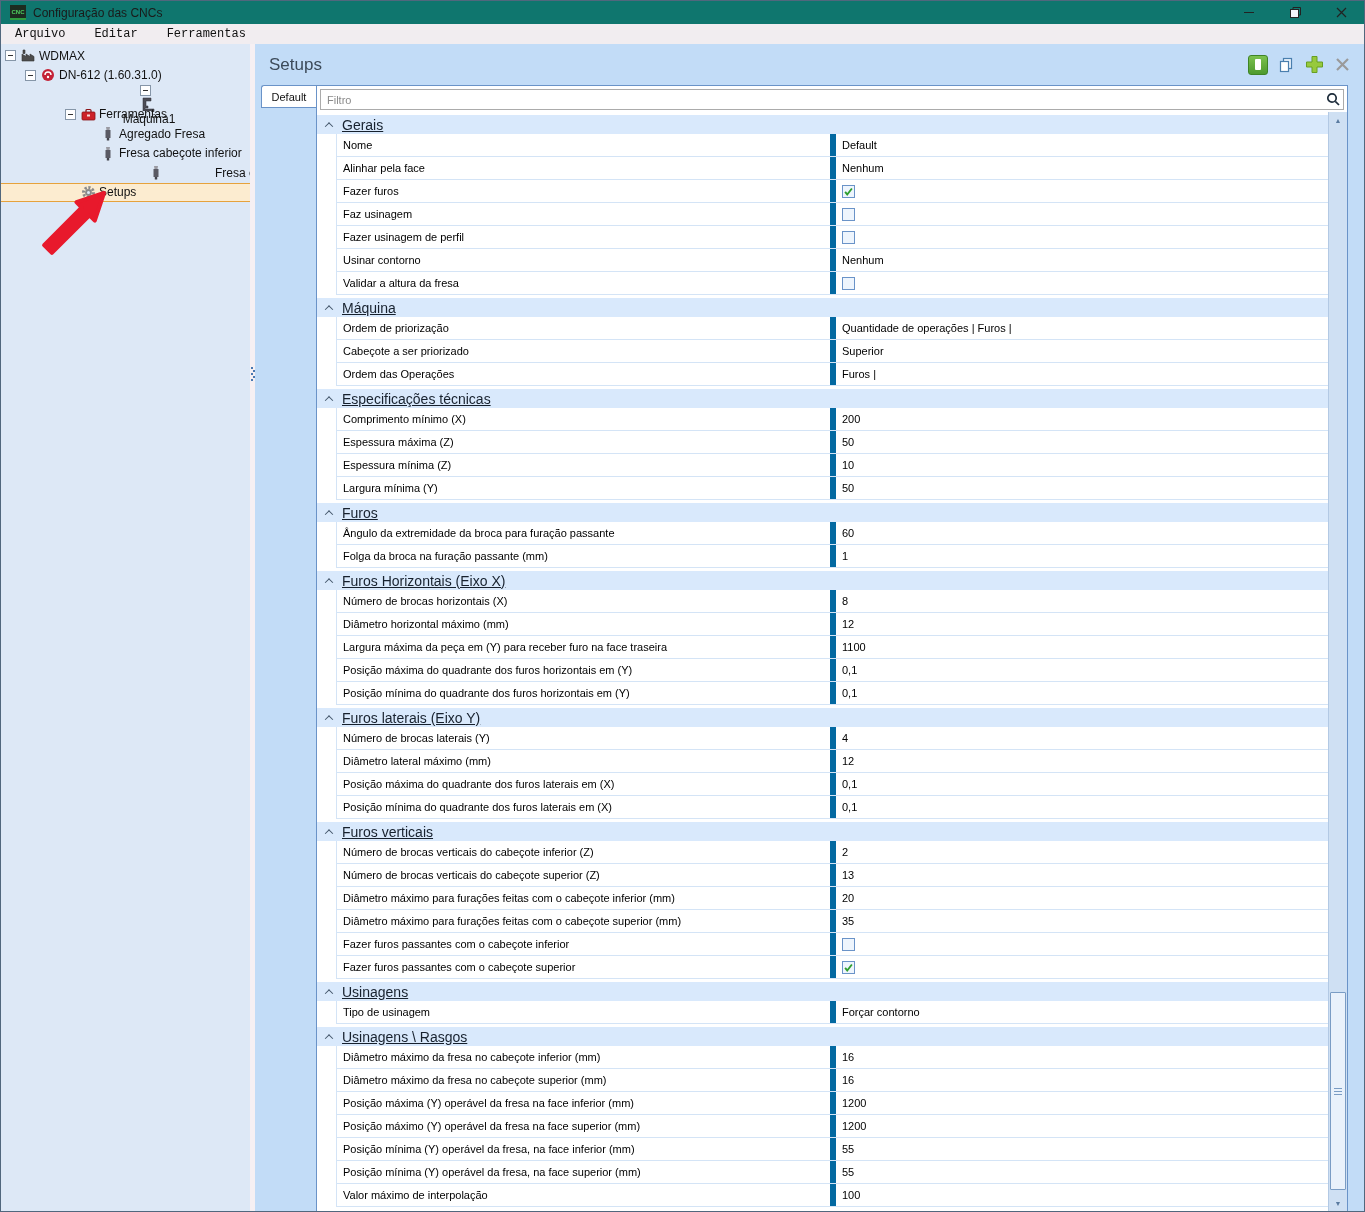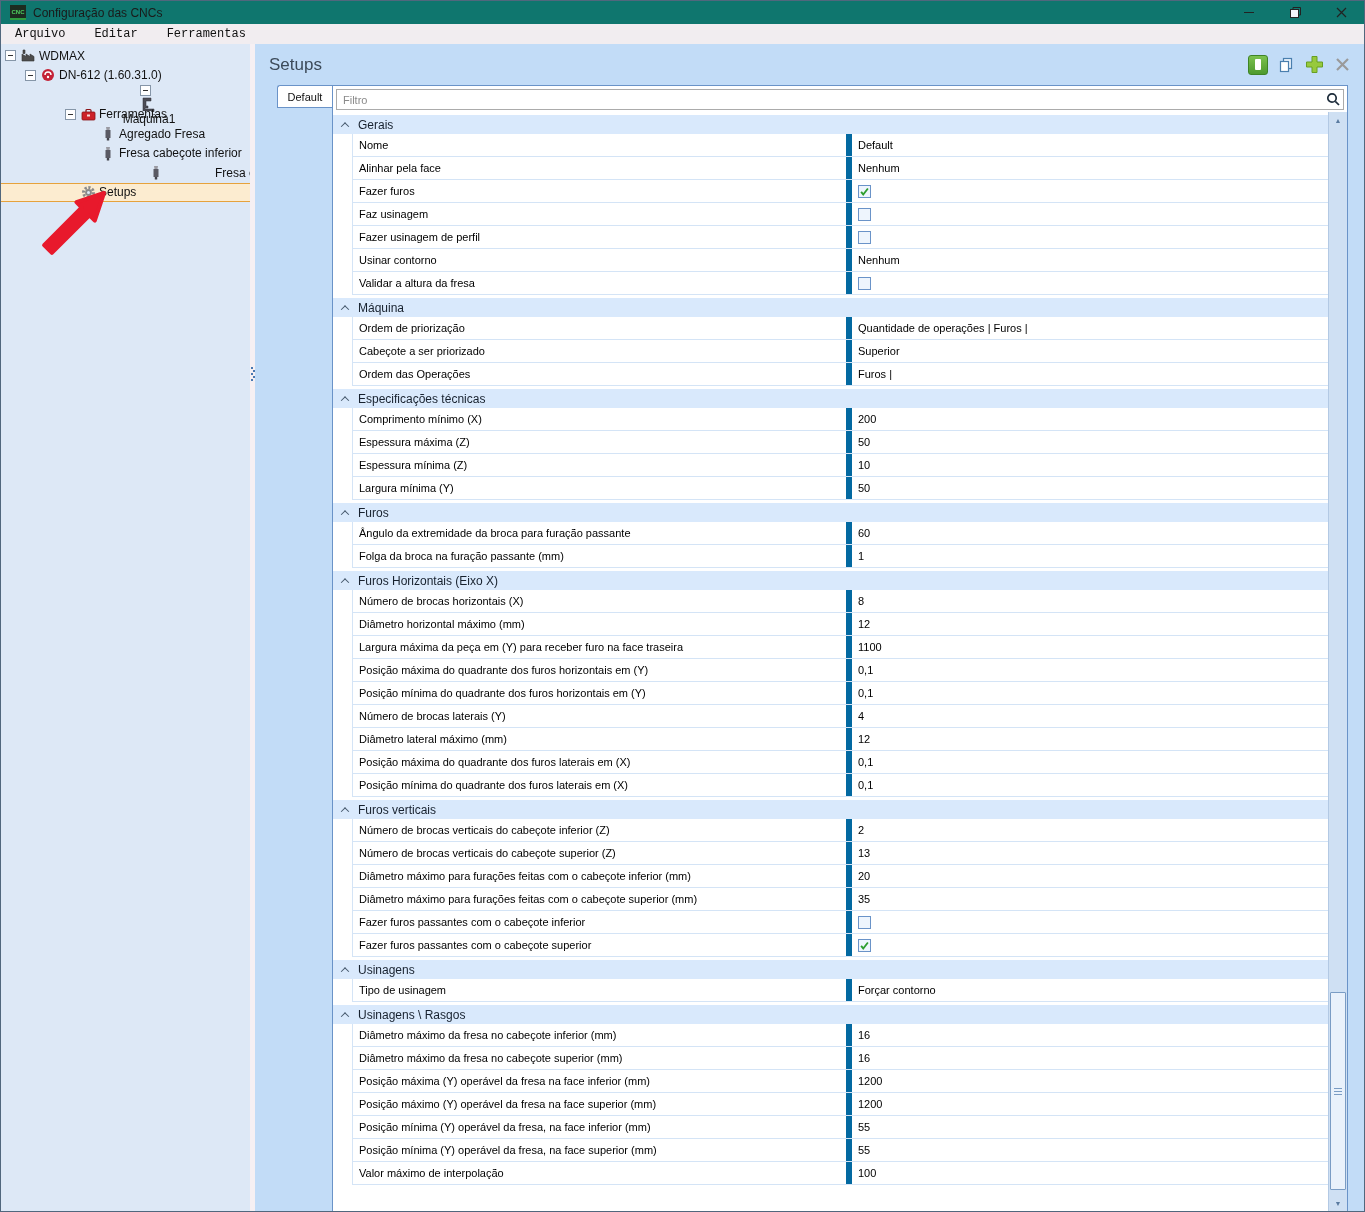--- a/index.html
+++ b/index.html
@@ -44,38 +44,38 @@
 
   
   .right { flex:1; background:#c2dcf7; display:flex; flex-direction:column; position:relative; }
   .panel-header { height:41px; display:flex; align-items:center; padding:0 12px 0 14px; flex:none; }
   .panel-title { font-size:17px; color:#3c4a59; }
   .toolbar { margin-left:auto; display:flex; align-items:center; gap:8px; }
   .tb-btn { width:20px; height:20px; display:flex; align-items:center; justify-content:center; }
   .state-btn { background:linear-gradient(#7cc24e,#4e9a2e); border:1px solid #3f8426; border-radius:3px; }
   .state-btn i { display:block; width:6px; height:11px; background:#fff; border-radius:1px; }
 
-  .panel-main { flex:1; display:flex; padding-right:16px; position:relative;margin-left:16px; }
+  .panel-main { flex:1; display:flex; padding-right:16px; position:relative; }
   .tab-col { width:61px; flex:none; position:relative; }
   .tab { position:absolute; top:0; left:6px; right:0; height:23px; background:#fff;
          border:1px solid #6a93c8; border-right:none; border-radius:3px 0 0 0;
          display:flex; align-items:center; justify-content:center; font-size:11px; color:#111; }
   .content-box { flex:1; background:#fff; border:1px solid #6a93c8; display:flex; flex-direction:column; overflow:hidden; }
 
   .filter-row { margin:3px 3px 2px 3px; height:21px; border:1px solid #ababab; display:flex; align-items:center; flex:none; background:#fff; }
   .filter-input { flex:1; border:none; outline:none; font-size:11px; padding:0 6px; color:#333; font-family:inherit; }
   .filter-input::placeholder { color:#8a8a8a; opacity:1; }
   .mag { width:20px; flex:none; display:flex; align-items:center; justify-content:center; }
 
   .grid-wrap { flex:1; display:flex; overflow:hidden; }
   .grid { flex:1; overflow:hidden; }
   .sec { height:19px; background:#d9e9fc; display:flex; align-items:center; margin-top:3px; }
   .sec-arrow { width:6px; height:6px; border-left:1.5px solid #44576b; border-top:1.5px solid #44576b;
                transform:rotate(45deg) translate(1px,1px); margin-left:9px; flex:none; }
-  .sec-title { margin-left:10px; font-size:12px; color:#17212e; }
+  .sec-title { margin-left:10px; font-size:14px; color:#17212e;text-decoration:underline; }
   .rows { margin-left:19px; border-left:1px solid #d4e4f6; }
   .row { height:23px; display:flex; font-size:11px; color:#000; border-bottom:1px solid #d4e4f6; }
   .cell-label { width:499px; flex:none; display:flex; align-items:center; padding-left:6px;
                 border-right:6px solid #0369a1; white-space:nowrap; overflow:hidden; }
   .cell-value { flex:1; display:flex; align-items:center; padding-left:6px; white-space:nowrap; }
   .checkbox { width:13px; height:13px; border:1px solid #6a93c8; background:#eef5fd;
               display:flex; align-items:center; justify-content:center; }
 
   
   .vscroll { width:19px; flex:none; background:#cfe0f3; border-left:1px solid #b3c9e4; position:relative; }
@@ -423,20 +423,24 @@
                       <span>0,1</span>
                     </div>
                   </div>
                   <div class="row">
                     <div class="cell-label">Posição mínima do quadrante dos furos horizontais em (Y)</div>
                     <div class="cell-value">
                       <span>0,1</span>
                     </div>
                   </div>
                 </div>
+                <div class="sec">
+                  <span class="sec-arrow"></span>
+                  <span class="sec-title">Furos laterais (Eixo Y)</span>
+                </div>
                 <div class="rows">
                   <div class="row">
                     <div class="cell-label">Número de brocas laterais (Y)</div>
                     <div class="cell-value">
                       <span>4</span>
                     </div>
                   </div>
                   <div class="row">
                     <div class="cell-label">Diâmetro lateral máximo (mm)</div>
                     <div class="cell-value">

